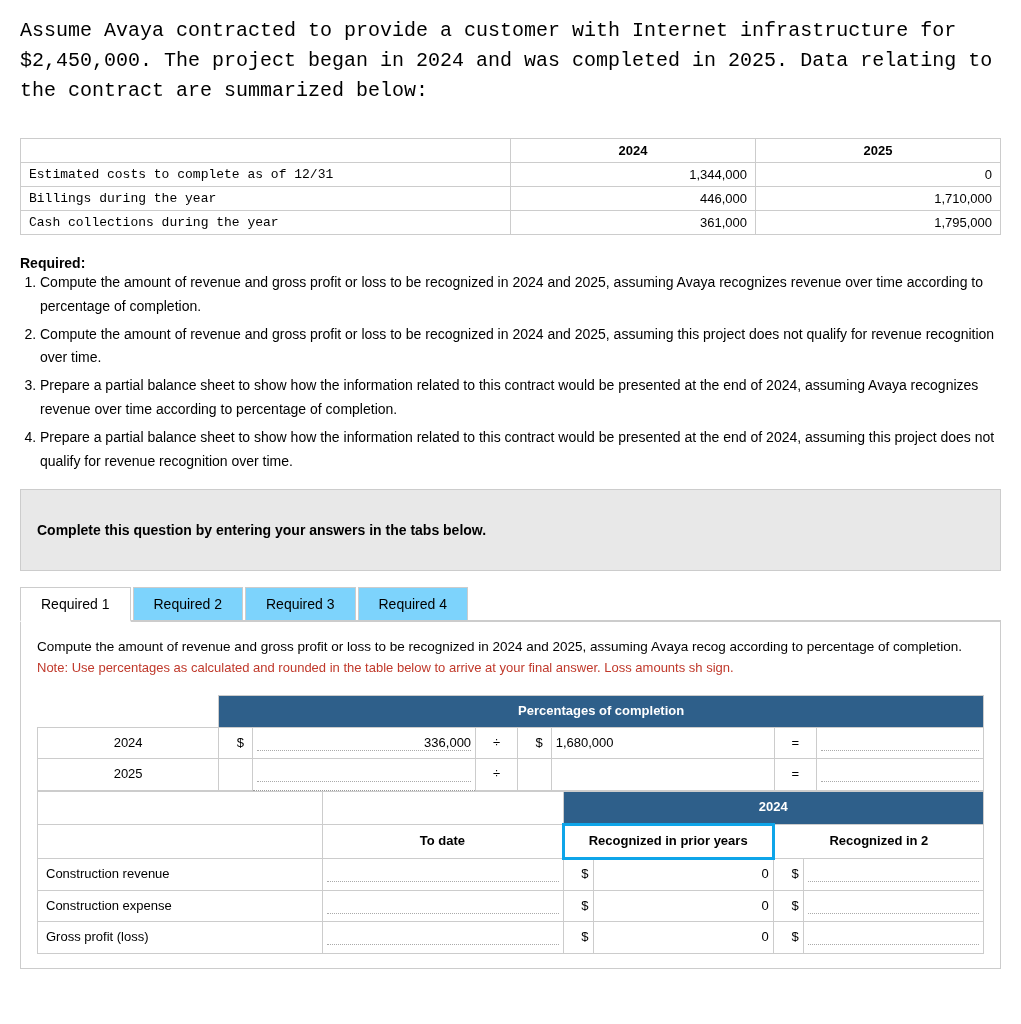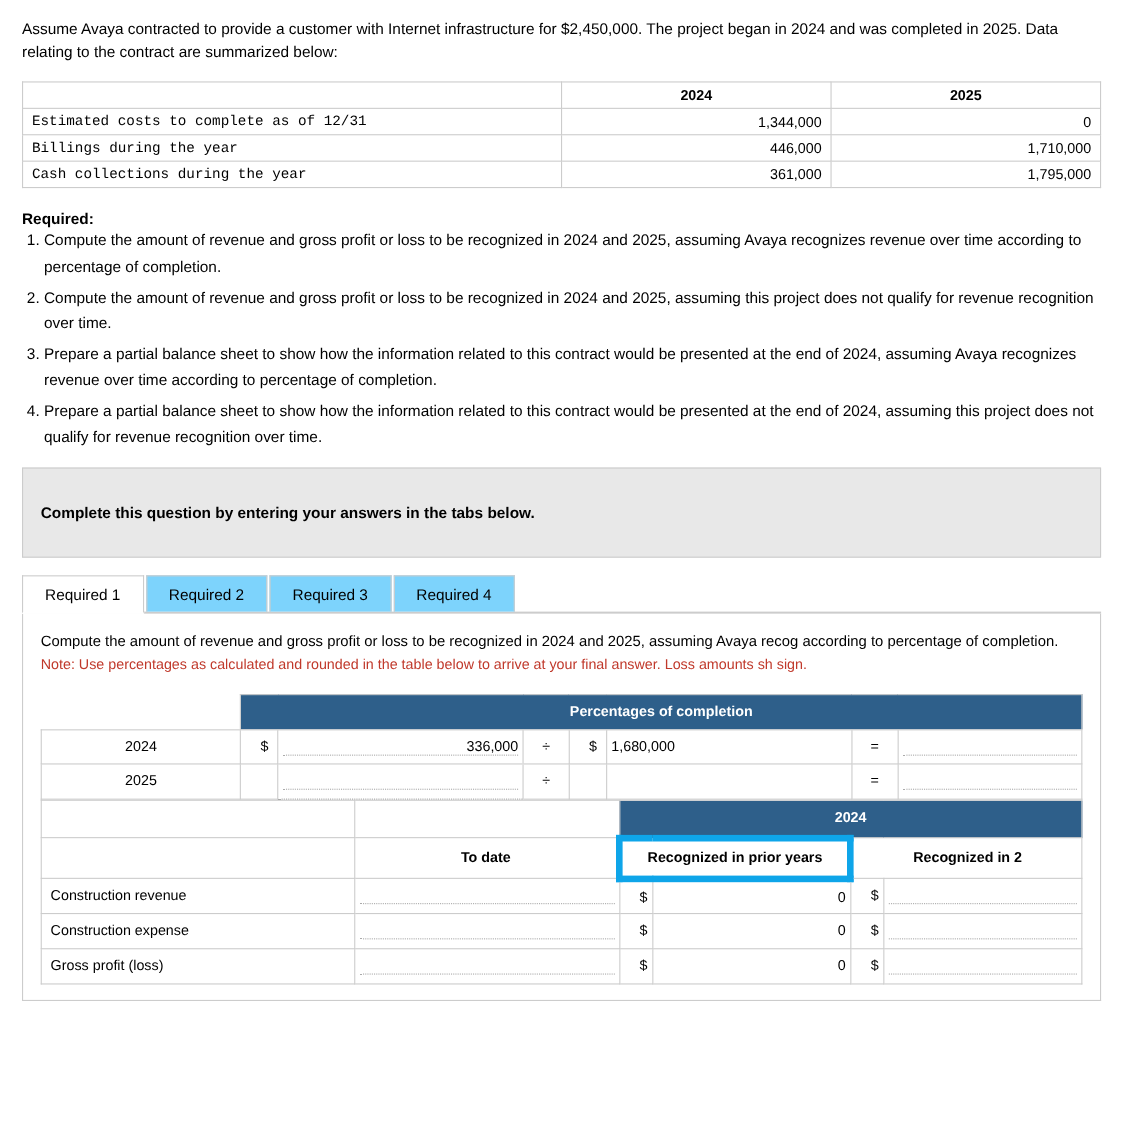--- a/index.html
+++ b/index.html
@@ -6,23 +6,24 @@
     body {
       font-family: Arial, sans-serif;
       font-size: 14px;
       background: #fff;
       color: #000;
       width: 1021px;
       min-height: 1024px;
       padding: 16px 20px;
     }
     .intro-text {
-      font-size: 14px;
+      font-size: 20px;
       line-height: 1.5;
-      margin-bottom: 16px;
+      margin-bottom: 32px;
+      font-family: Liberation Mono, monospace;
     }
     .data-table {
       border-collapse: collapse;
       width: 100%;
       margin-bottom: 20px;
       border: 1px solid #ccc;
     }
     .data-table th, .data-table td {
       border: 1px solid #ccc;
       padding: 4px 8px;
@@ -274,21 +275,21 @@
     <table class="recognition-table" style="margin-top:0;">
       <tbody>
         <tr class="blue-header-row">
           <td style="width:190px; background:#fff; border:1px solid #ccc;"></td>
           <td style="width:160px; background:#fff; border:1px solid #ccc;"></td>
           <td colspan="5">2024</td>
         </tr>
         <tr>
           <td style="border:1px solid #ccc;"></td>
           <td class="col-header" style="border:1px solid #ccc;">To date</td>
-          <td colspan="2" class="col-header" style="border:6px solid #0ea5e9; text-align:center; font-weight:bold;">Recognized in prior years</td>
+          <td colspan="2" class="col-header" style="border:3px solid #0ea5e9; text-align:center; font-weight:bold;">Recognized in prior years</td>
           <td colspan="2" class="col-header" style="border:1px solid #ccc; text-align:center; font-weight:bold;">Recognized in 2</td>
         </tr>
 
         <tr>
           <td class="label" style="border:1px solid #ccc;">Construction revenue</td>
           <td style="border:1px solid #ccc; padding:0 4px;">
             <input type="text" value="" style="width: 100%; text-align: right; border-top: none; border-right: none; border-left: none; border-image: initial; border-bottom: 1px dotted rgb(170, 170, 170); outline: none; font-size: 13px;">
           </td>
           <td style="width:20px; border:1px solid #ccc; text-align:right; padding:0 4px;">$</td>
           <td style="width:120px; border:1px solid #ccc; text-align:right; padding:0 4px;">0</td>

